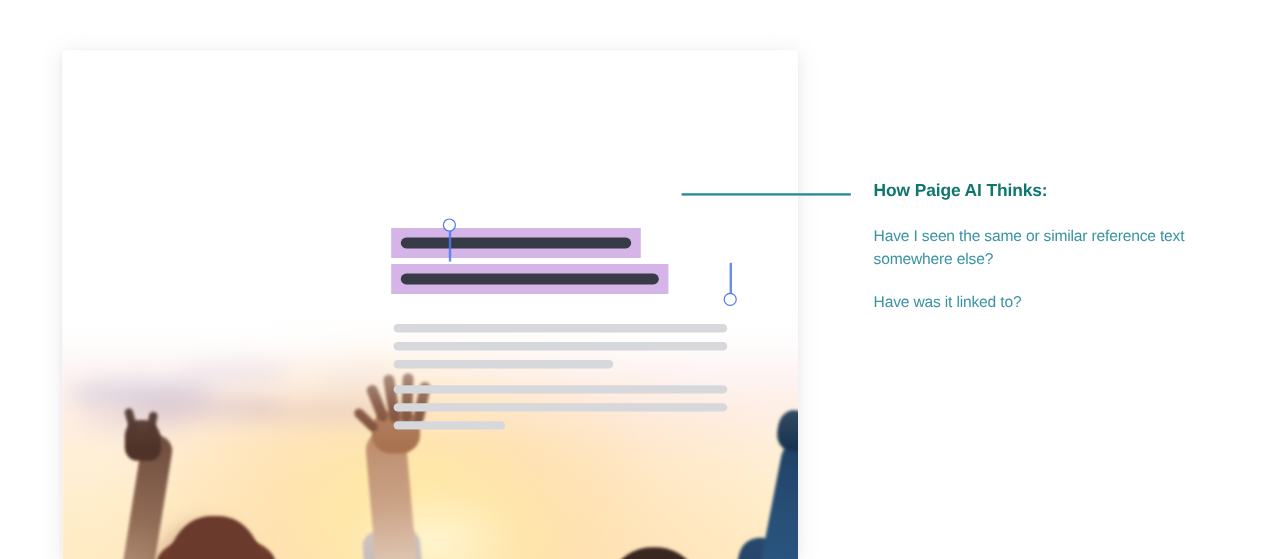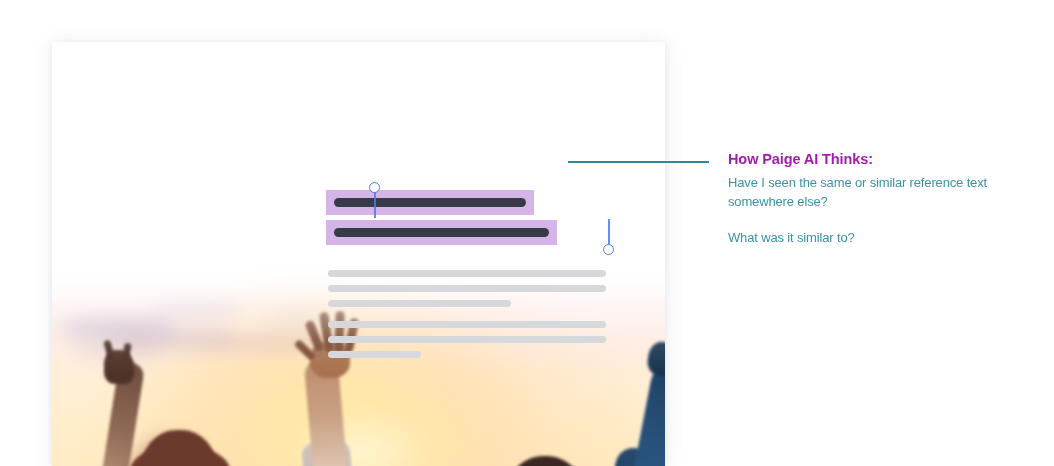--- a/index.html
+++ b/index.html
@@ -228,26 +228,26 @@
     height: 2px;
     background: #2e8a9b;
   }
   #annotation-block {
     position: absolute;
     left: 728px;
     top: 150px;
     width: 300px;
   }
   #annotation-title {
-    color: #a21caf;
+    color: #0f766e;
     font-size: 14.5px;
     font-weight: bold;
     letter-spacing: -0.1px;
     line-height: 19px;
-    margin-bottom: 4px;
+    margin-bottom: 18px;
   }
   .annotation-para {
     color: #3a93a3;
     font-size: 13px;
     line-height: 19px;
     letter-spacing: -0.15px;
   }
   #annotation-para-2 { margin-top: 17px; }
 </style>
 </head>
@@ -313,14 +313,14 @@
     <div class="skel-line" style="top:294px;width:278px;"></div>
     <div class="skel-line" style="top:309px;width:93px;"></div>
   </div>
 </div>
 
 <div id="annotation-connector"></div>
 
 <div id="annotation-block">
   <div id="annotation-title">How Paige AI Thinks:</div>
   <div class="annotation-para">Have I seen the same or similar reference text somewhere else?</div>
-  <div class="annotation-para" id="annotation-para-2">What was it similar to?</div>
+  <div class="annotation-para" id="annotation-para-2">Have was it linked to?</div>
 </div>
 
 </body></html>

